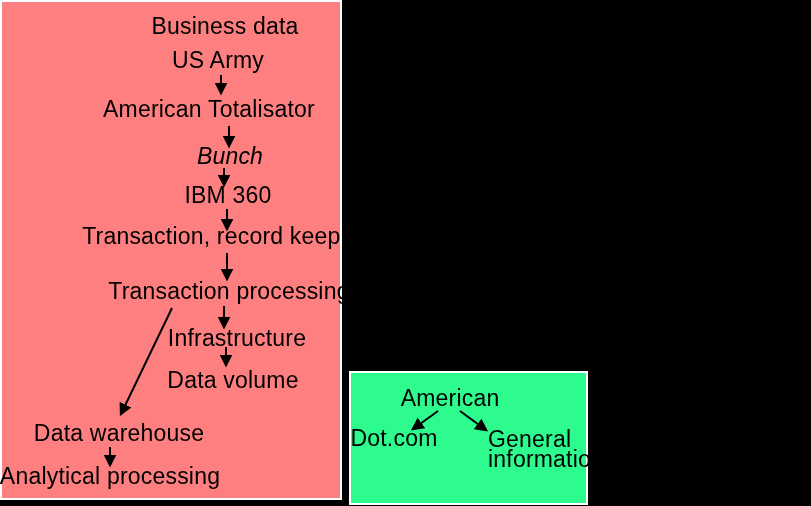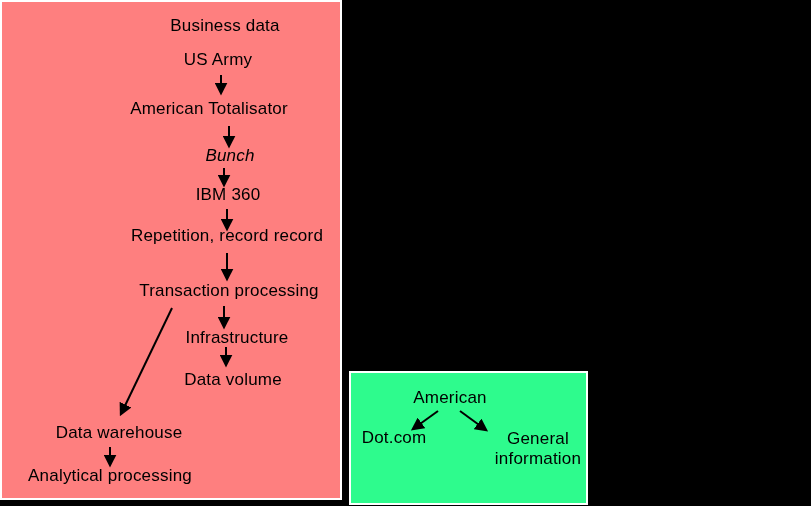--- a/index.html
+++ b/index.html
@@ -30,33 +30,32 @@
   }
   #green-panel {
     left: 349px;
     top: 371px;
     width: 239px;
     height: 134px;
     background: var(--green, #2efb8d);
   }
   .node {
     position: absolute;
-    font-size: 17px;
+    font-size: 23px;
     line-height: 20px;
     letter-spacing: 0.2px;
     white-space: nowrap;
     transform: translateX(-50%);
   }
   .node.left-anchored {
     transform: none;
   }
   .node.wrap {
     white-space: normal;
     width: 100px;
-    text-align: center;
   }
   #arrows-layer {
     position: absolute;
     left: 0;
     top: 0;
     pointer-events: none;
   }
   #arrows-layer line {
     stroke: var(--arrow, #000000);
     stroke-width: 2;
@@ -88,21 +87,21 @@
     <line x1="110" y1="447" x2="110" y2="465" marker-end="url(#ah)"></line>
     <line x1="438" y1="411" x2="413" y2="429" marker-end="url(#ah)"></line>
     <line x1="460" y1="411" x2="486" y2="430" marker-end="url(#ah)"></line>
   </svg>
 
   <div class="node" style="left:225px; top:16px;">Business data</div>
   <div class="node" style="left:218px; top:50px;">US Army</div>
   <div class="node" style="left:209px; top:99px;">American Totalisator</div>
   <div class="node" style="left:230px; top:146px;font-style:italic;">Bunch</div>
   <div class="node" style="left:228px; top:185px;">IBM 360</div>
-  <div class="node" style="left:227px; top:226px;">Repetition, record record</div>
+  <div class="node" style="left:227px; top:226px;">Transaction, record keeping</div>
   <div class="node" style="left:222px; top:281px;margin-left:7px;">Transaction processing</div>
   <div class="node" style="left:237px; top:328px;">Infrastructure</div>
   <div class="node" style="left:233px; top:370px;">Data volume</div>
   <div class="node" style="left:119px; top:423px;">Data warehouse</div>
   <div class="node" style="left:110px; top:466px;">Analytical processing</div>
 
   <div class="node" style="left:450px; top:388px;">American</div>
   <div class="node" style="left:394px; top:428px;">Dot.com</div>
   <div class="node left-anchored wrap" style="left:488px; top:429px;">General information</div>
 

